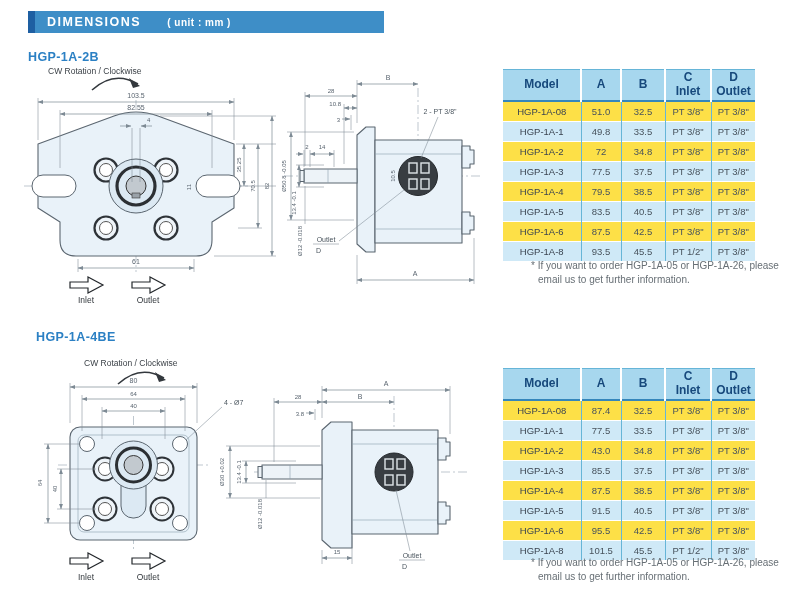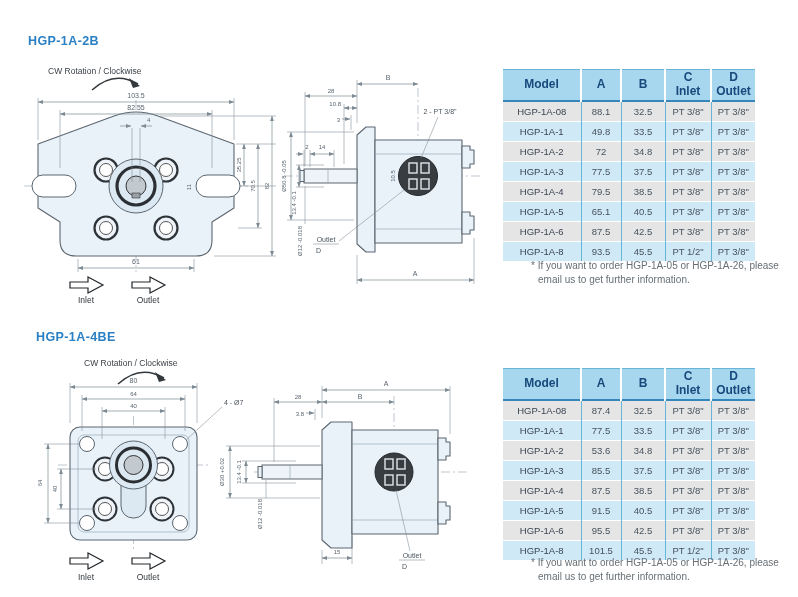--- a/index.html
+++ b/index.html
@@ -3,58 +3,62 @@
 <meta charset="utf-8">
 <style>
   html,body{margin:0;padding:0;background:#fff;}
   .page{position:relative;width:798px;height:597px;background:#fff;overflow:hidden;
         font-family:"Liberation Sans","DejaVu Sans",sans-serif;border-bottom:2px solid #ccd0d4;}
   .banner{position:absolute;left:28px;top:11px;width:356px;height:22px;background:var(--banner);
           border-left:7px solid var(--banner-accent);display:flex;align-items:center;gap:26px;padding-left:12px;box-sizing:border-box;}
   .banner .t{color:#fff;font-weight:bold;font-size:12.5px;letter-spacing:1.5px;}
   .banner .u{color:#fff;font-weight:bold;font-size:10px;letter-spacing:.5px;}
   .sec-title{position:absolute;color:var(--title);font-weight:bold;font-size:12.5px;letter-spacing:.4px;}
-  #title1{left:28px;top:34px;} #title2{left:36px;top:330px;}
+  #title1{left:28px;top:50px;} #title2{left:36px;top:330px;}
   svg text{font-family:"Liberation Sans","DejaVu Sans",sans-serif;}
   .dl{fill:#5a6570;font-size:7px;} .dls{fill:#5a6570;font-size:6px;} .cap{fill:#4a555e;font-size:7px;}
   .cw{fill:#3c4248;font-size:8.5px;}
   .dim{stroke:var(--dim);stroke-width:.7;marker-start:url(#mArr);marker-end:url(#mArr);}
   .dimp{stroke:var(--dim);stroke-width:.7;marker-end:url(#mArr);}
   .ext{stroke:var(--dim);stroke-width:.55;}
   .cl{stroke:#93a3ae;stroke-width:.6;stroke-dasharray:9 3 2 3;}
   .oln{fill:var(--drawing-fill);stroke:var(--line);stroke-width:1.1;stroke-linejoin:round;}
   .inln{stroke:#8aa0ad;stroke-width:.6;}
   .tbl{position:absolute;left:503px;width:252px;border-collapse:collapse;table-layout:fixed;
        border-top:1.5px solid var(--table-border);}
   #tbl1{top:69px;} #tbl2{top:368px;}
   .tbl th{background:var(--table-header-bg);color:var(--table-header-text);font-size:12px;font-weight:bold;
           height:30px;border-left:2px solid #fff;line-height:1.15;padding:0;}
   .tbl th:first-child{border-left:none;}
   .tbl thead{border-bottom:2.5px solid var(--header-rule);}
   .tbl td{font-size:9.5px;color:#47525c;text-align:center;height:19px;border-left:1px solid var(--table-border);padding:0;}
   .tbl td:first-child{border-left:none;color:#3a4450;}
-  .tbl tbody tr{border-top:1.5px solid #fff;background:#e5e5e5;}
+  .tbl tbody tr{border-top:1.5px solid #fff;background:#fde047;}
   .tbl tbody tr.alt{background:var(--row-alt);}
   .note{position:absolute;left:531px;width:275px;font-size:10px;color:#676f75;line-height:1.4;}
   #note1{top:259px;} #note2{top:556px;}
   .note .l2{padding-left:7px;}
 </style>
 </head>
 <body>
 
 <div class="page">
 
   <svg width="0" height="0" style="position:absolute">
     <defs>
       <marker id="mArr" markerWidth="9" markerHeight="8" refX="7.6" refY="4" orient="auto-start-reverse">
         <path d="M0,1.1 L8,4 L0,6.9 Z" fill="#7d8a94"></path>
       </marker>
     </defs>
   </svg>
 
+  <div class="banner">
+    <span class="t">DIMENSIONS</span>
+    <span class="u">( unit : mm )</span>
+  </div>
 
   <div id="title1" class="sec-title">HGP-1A-2B</div>
 
   <svg style="position:absolute;left:8px;top:56px;" width="490" height="250" viewBox="0 0 490 250">
     <g>
       <text class="cw" x="40" y="18">CW Rotation / Clockwise</text>
       <path d="M84,34 Q106,14 130,28" fill="none" stroke="#33383d" stroke-width="1.6"></path>
       <polygon points="132,30 121,22 125,32" fill="#33383d"></polygon>
 
       <line class="cl" x1="128" y1="44" x2="128" y2="216"></line>
@@ -219,21 +223,21 @@
         <th>
             <div>D</div>
             <div>Outlet</div>
           </th>
       </tr>
     </thead>
     <tbody>
 
         <tr>
           <td>HGP-1A-08</td>
-          <td>88.1</td>
+          <td>51.0</td>
           <td>32.5</td>
           <td>PT 3/8"</td>
           <td>PT 3/8"</td>
         </tr>
 
         <tr class="alt">
           <td>HGP-1A-1</td>
           <td>49.8</td>
           <td>33.5</td>
           <td>PT 3/8"</td>
@@ -259,21 +263,21 @@
         <tr>
           <td>HGP-1A-4</td>
           <td>79.5</td>
           <td>38.5</td>
           <td>PT 3/8"</td>
           <td>PT 3/8"</td>
         </tr>
 
         <tr class="alt">
           <td>HGP-1A-5</td>
-          <td>65.1</td>
+          <td>83.5</td>
           <td>40.5</td>
           <td>PT 3/8"</td>
           <td>PT 3/8"</td>
         </tr>
 
         <tr>
           <td>HGP-1A-6</td>
           <td>87.5</td>
           <td>42.5</td>
           <td>PT 3/8"</td>
@@ -466,21 +470,21 @@
         <tr class="alt">
           <td>HGP-1A-1</td>
           <td>77.5</td>
           <td>33.5</td>
           <td>PT 3/8"</td>
           <td>PT 3/8"</td>
         </tr>
 
         <tr>
           <td>HGP-1A-2</td>
-          <td>53.6</td>
+          <td>43.0</td>
           <td>34.8</td>
           <td>PT 3/8"</td>
           <td>PT 3/8"</td>
         </tr>
 
         <tr class="alt">
           <td>HGP-1A-3</td>
           <td>85.5</td>
           <td>37.5</td>
           <td>PT 3/8"</td>

